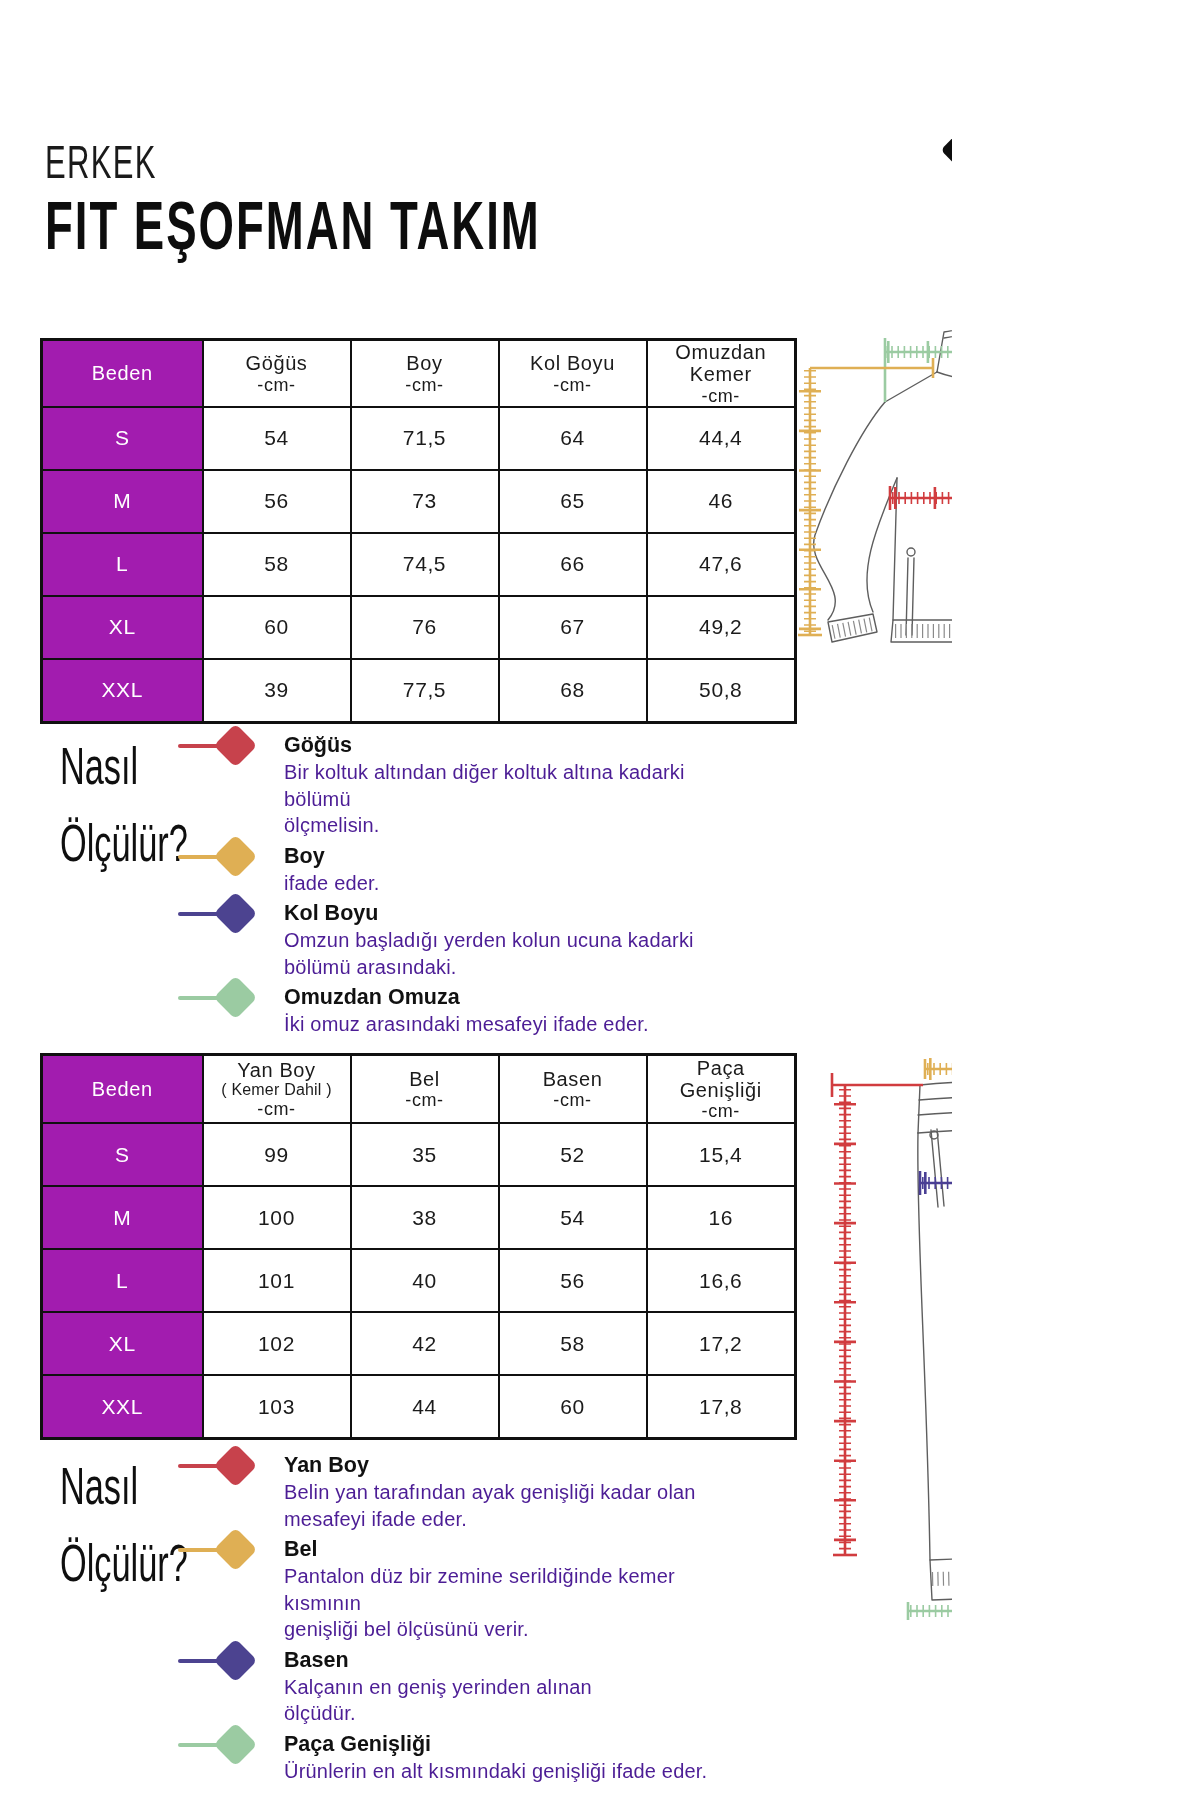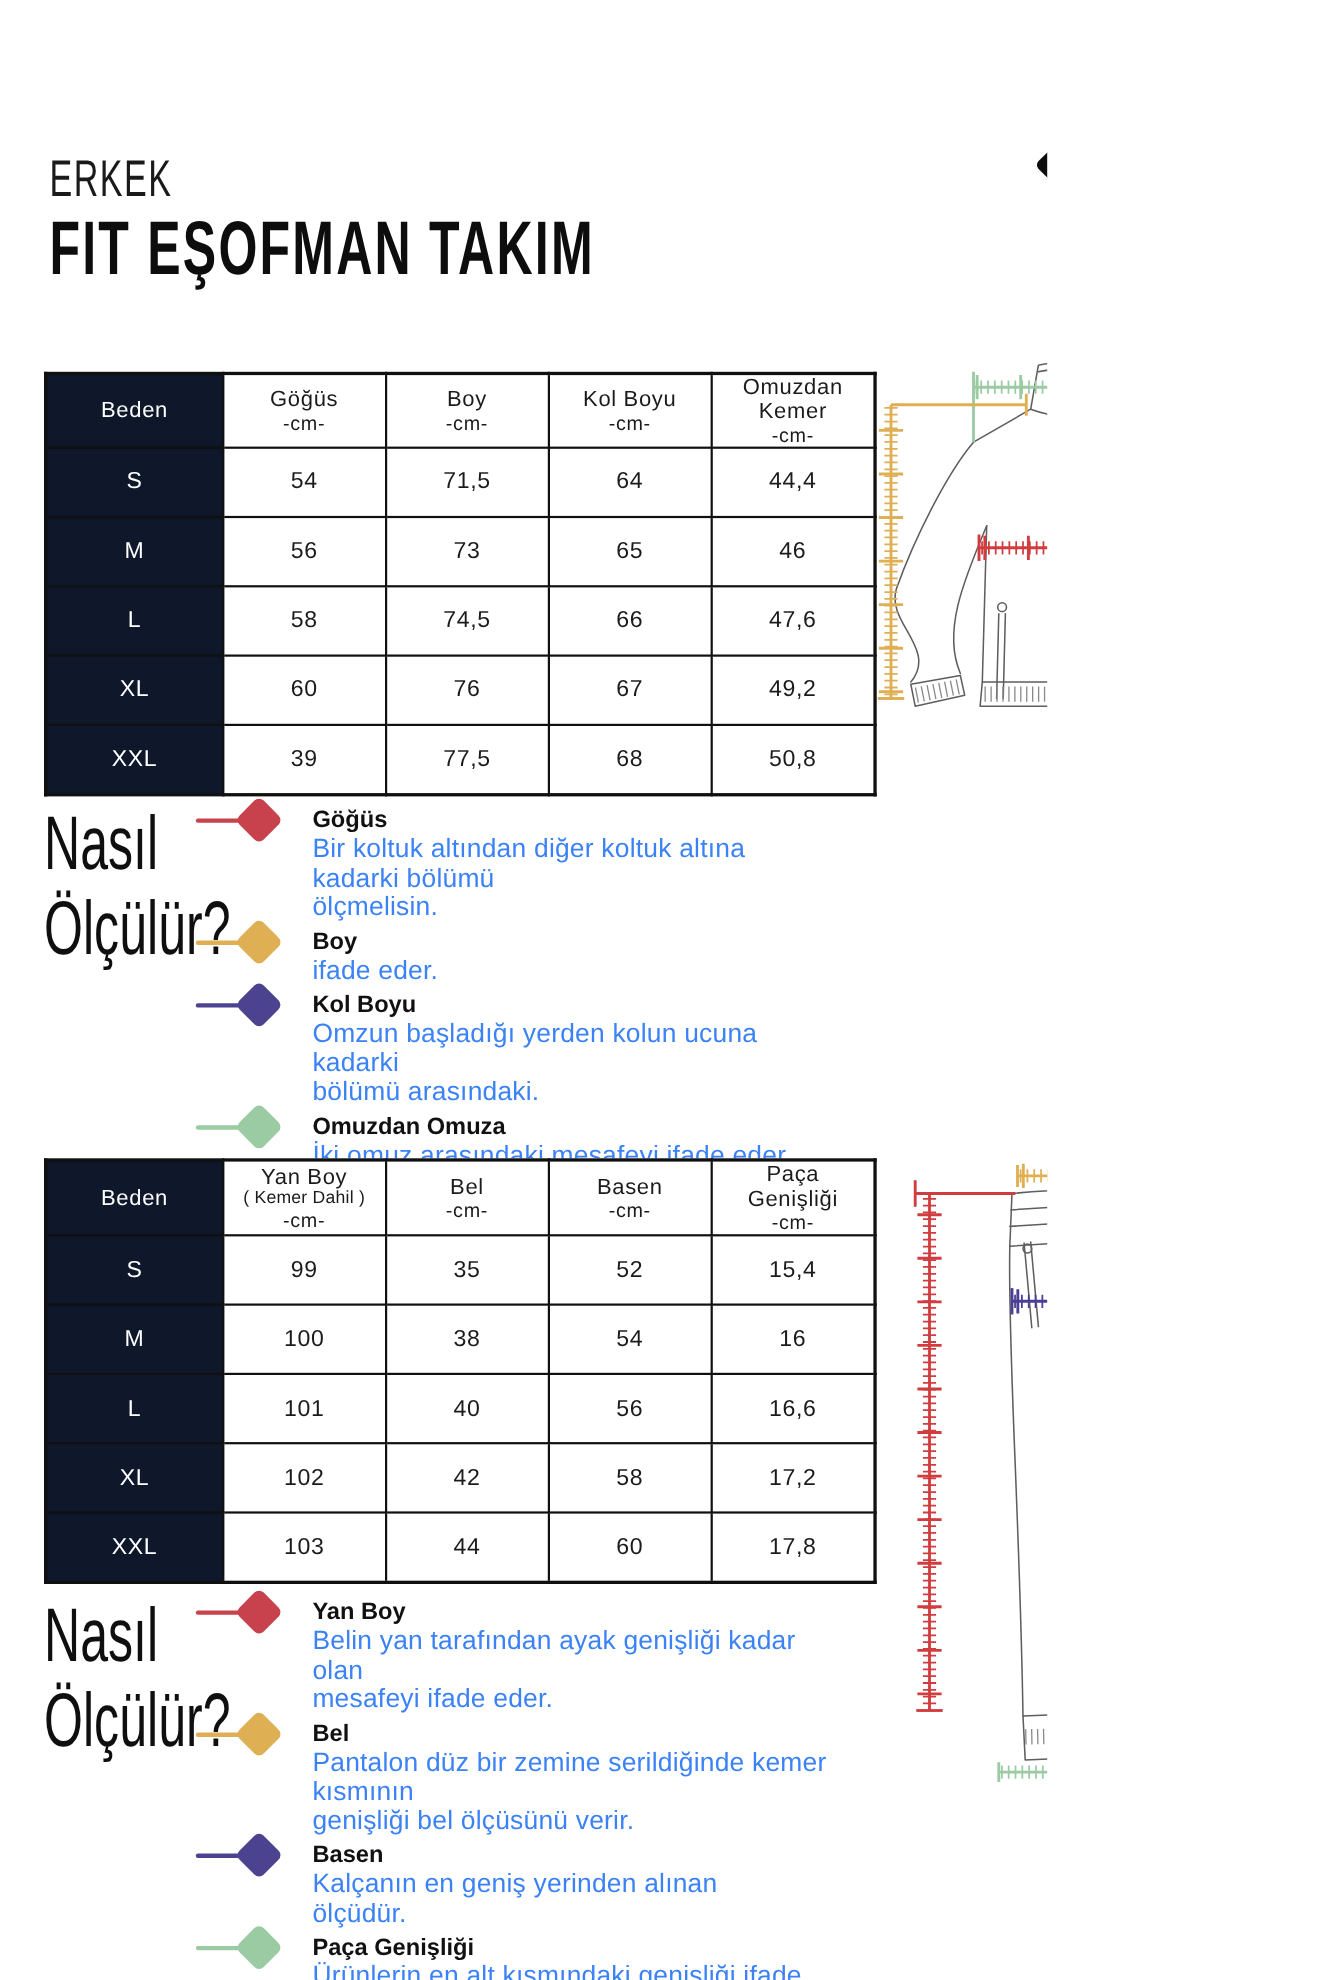--- a/index.html
+++ b/index.html
@@ -19,44 +19,44 @@
 
   
   table.size-table{table-layout:fixed;border-collapse:collapse;border:3px solid #101010;background:#fff;}
   .size-table th,.size-table td{border:2.4px solid #101010;text-align:center;vertical-align:middle;
       padding:0 4px;font-weight:400;letter-spacing:0.6px;color:#1b1b1b;}
   .size-table td{font-size:21px;height:61px;}
   .size-table th{font-size:20px;line-height:1.12;}
   .size-table .unit{display:block;font-size:18px;}
   .size-table .hl{display:block;}
   .size-table .sub{display:block;font-size:16px;letter-spacing:0.2px;}
-  .size-table .dark{background:#0f172a;color:#fff;}
+  .size-table .dark{background:#a21caf;color:#fff;}
   .t-jacket{left:40px;top:338px;}
   .t-jacket thead th{height:56px;}
   .t-pants{left:40px;top:1053px;}
   .t-pants thead th{height:66px;}
 
   
-  .howto-head{font-size:69px;line-height:77px;font-weight:400;color:#0f0f0f;}
+  .howto-head{font-size:52px;line-height:77px;font-weight:400;color:#0f0f0f;margin-left:20px;}
   .howto-head .cond{transform:scaleX(0.66);}
   .hh1{left:40px;top:728px;}
   .hh2{left:40px;top:1448px;}
   .legend{width:575px;}
   .lg1{left:178px;top:732px;}
   .lg2{left:178px;top:1452px;}
   .lg-item{display:flex;gap:6px;margin-bottom:4px;}
   .lg-marker{position:relative;flex:none;width:100px;height:34px;margin-top:-3px;}
   .lg-marker .ln{position:absolute;left:0;top:15px;width:60px;height:4px;border-radius:2px;}
   .lg-marker .dm{position:absolute;left:42px;top:1px;width:31px;height:31px;border-radius:6px;transform:rotate(45deg);}
   .c-red .ln,.c-red .dm{background:#C7424C;}
   .c-gold .ln,.c-gold .dm{background:#DFAF54;}
   .c-purple .ln,.c-purple .dm{background:#4C4390;}
   .c-green .ln,.c-green .dm{background:#9BCBA2;}
   .lg-label{font-size:21.5px;font-weight:700;color:#111;line-height:27px;}
-  .lg-desc{font-size:24px;color:#3b82f6;line-height:26.5px;letter-spacing:0.2px;}
+  .lg-desc{font-size:20px;color:#4c1d95;line-height:26.5px;letter-spacing:0.2px;}
 
   
   .garm{stroke:#5e5e5e;fill:none;stroke-width:1.4;stroke-linejoin:round;stroke-linecap:round;}
   .rib{stroke:#8a8a8a;stroke-width:14;fill:none;stroke-dasharray:1.2 4.2;}
   .mn{fill:none;stroke-width:2.6;}
   .mi{fill:none;stroke-width:12;stroke-dasharray:1.6 4.6;}
   .ma{fill:none;stroke-width:22;stroke-dasharray:2.6 37;}
   .cp{fill:none;stroke-width:2.6;}
 </style>
 </head>

